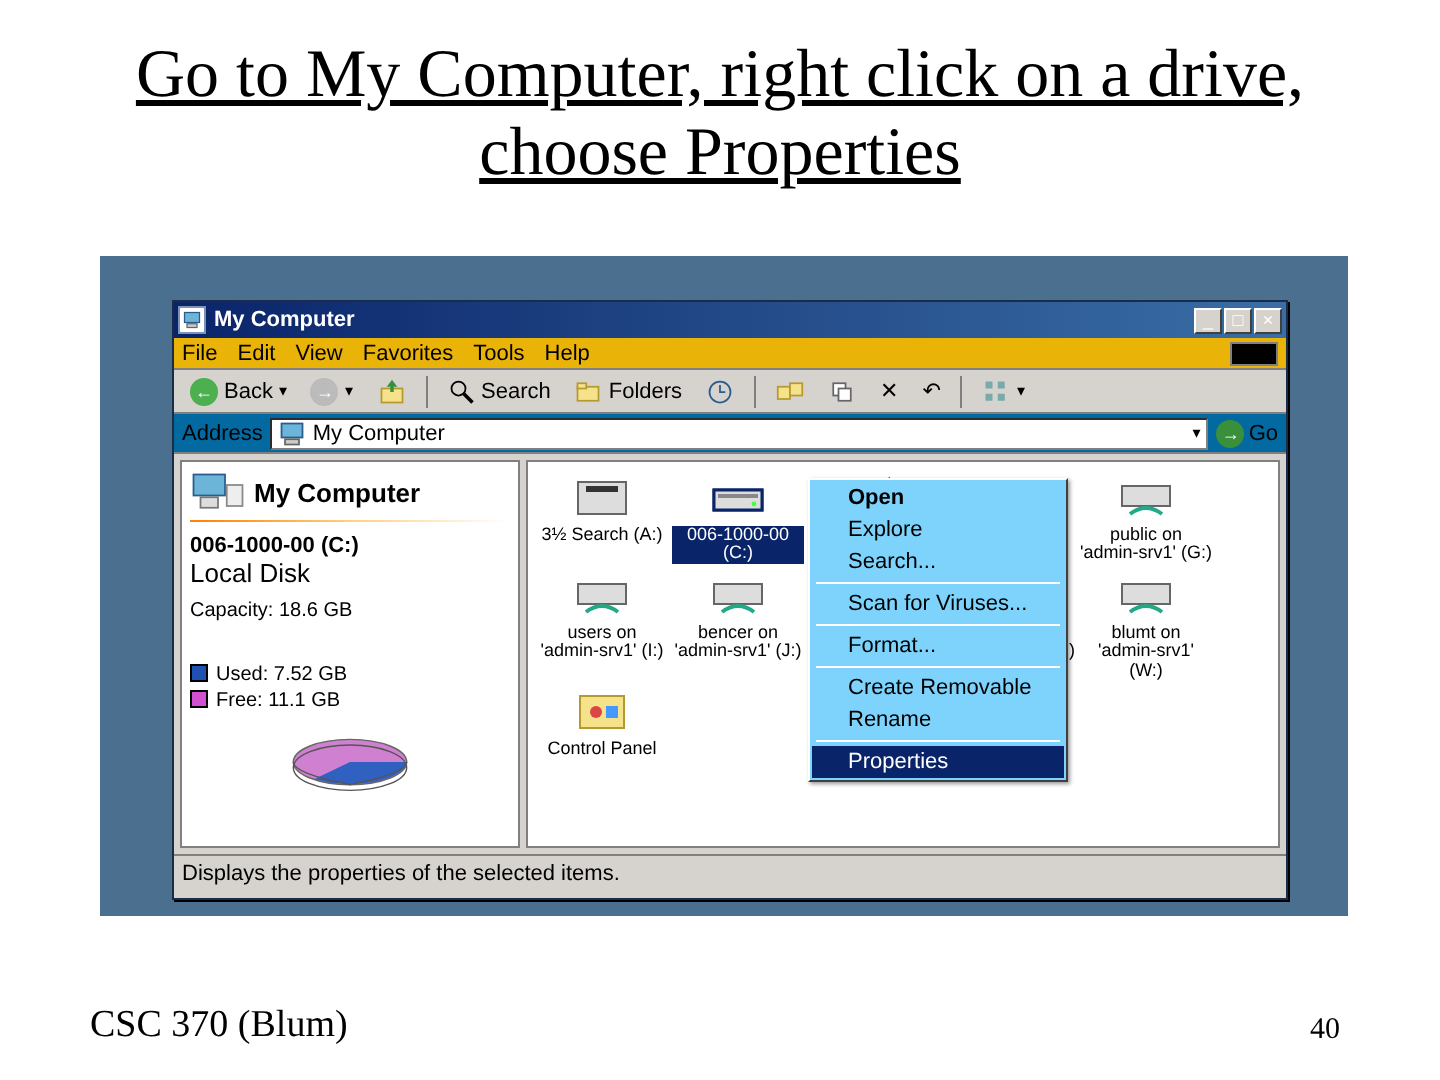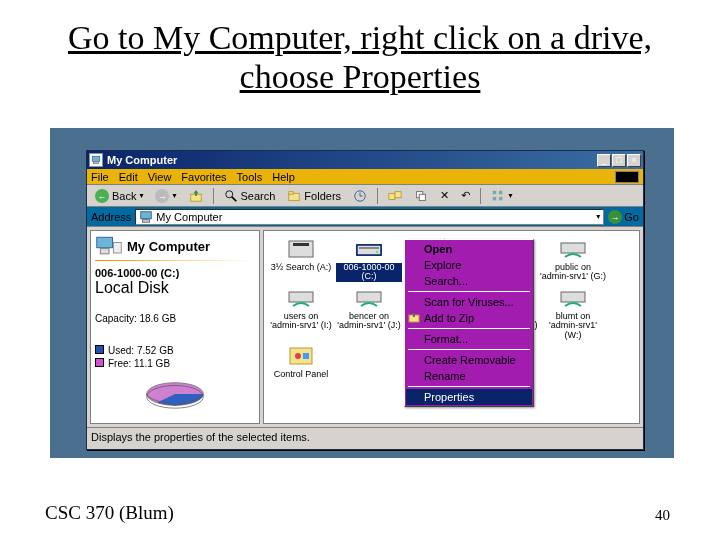--- a/index.html
+++ b/index.html
@@ -26,33 +26,33 @@
   .addrbar .lbl{font-size:11px}
   .addrbox { flex: 1; background: #fff; border: 1px inset #808080; height: 16px; display:flex;align-items:center;padding:0 3px;gap:3px;font-size:11px}
   .gobtn{display:flex;align-items:center;gap:2px;font-size:11px}
   .columns { display: flex; height: 200px; }
   .sidebar { width: 170px; background: #fff; border:1px solid #808080; margin:3px; padding:4px; font-size:11px; overflow:hidden;}
   .side-head{display:flex;align-items:center;gap:4px}
   .side-head .hicon{width:28px;height:22px;}
   .side-head .htxt{font-weight:bold;font-size:13px}
   .side-hr{height:1px;background:linear-gradient(90deg,#ff7f00,#ffd080 50%,#fff);width:100%;margin:3px 0 6px}
   .drivename{font-size:11px;font-weight:bold}
-  .drivetype{font-size:16px;margin-bottom:16px}
+  .drivetype{font-size:13px;margin-bottom:6px}
   .capline{font-size:10px;margin:4px 0 21px}
   .usage{display:flex;gap:4px;font-size:10px;margin:2px 0}
   .ubox{width:9px;height:9px;border:1px solid #000}
   .piewrap{margin-top:8px;display:flex;justify-content:center}
   .pie{width:72px;height:34px}
   .iconarea { flex:1; background:#fff; border:1px solid #808080; margin:3px 3px 3px 0; padding:6px 4px; display:flex; flex-wrap:wrap; align-content:flex-start; gap:4px 2px; position:relative;}
   .ditem { width:66px; text-align:center; font-size:9px; line-height:1.05;}
   .ditem .dicon{width:32px;height:24px;margin:0 auto 2px;display:flex;align-items:center;justify-content:center}
   .ditem.sel .dlabel{background:#0a246a;color:#fff;padding:0 1px}
   .ditem.sel .dicon{filter:drop-shadow(0 0 0 #0a246a)}
   .dlabel{display:inline-block;word-break:break-word}
-  .ctxmenu{position:absolute;left:140px;top:8px;width:130px;background:#a21caf;border:1px solid #404040;border-top-color:#fff;border-left-color:#fff;box-shadow:1px 1px 2px rgba(0,0,0,.4);font-size:11px;padding:1px;z-index:10}
+  .ctxmenu{position:absolute;left:140px;top:8px;width:130px;background:#7dd3fc;border:1px solid #404040;border-top-color:#fff;border-left-color:#fff;box-shadow:1px 1px 2px rgba(0,0,0,.4);font-size:11px;padding:1px;z-index:10}
   .ctxrow{padding:2px 16px 2px 18px;position:relative;white-space:nowrap}
   .ctxrow.sel{background:#0a246a;color:#fff}
   .ctxsep{height:1px;margin:2px 2px;background:#808080;border-bottom:1px solid #fff}
   .ctxrow.bold{font-weight:bold}
   .ctxrow .zi{position:absolute;left:2px;top:2px;width:12px;height:12px}
   .status { height: 18px; border-top: 1px solid #808080; display:flex;align-items:center;padding:0 4px;font-size:11px;gap:6px;background:#d6d3ce}
   .footer-left{position:absolute;left:45px;bottom:16px;font-size:19px;font-family:"Times New Roman",serif}
   .footer-right{position:absolute;right:50px;bottom:16px;font-size:15px;font-family:"Times New Roman",serif}
   .sicon{width:14px;height:14px}
 </style>
@@ -271,24 +271,20 @@
                   <rect x="16" y="9" width="6" height="6" fill="#49f"></rect>
                 </svg>
               </div><span class="dlabel">Control Panel</span></div>
 
           <div class="ctxmenu">
             <div class="ctxrow bold">Open</div>
             <div class="ctxrow">Explore</div>
             <div class="ctxrow">Search...</div>
             <div class="ctxsep"></div>
             <div class="ctxrow">Scan for Viruses...</div>
-            <div class="ctxrow"><svg class="zi" viewBox="0 0 12 12">
-                  <rect x="1" y="3" width="10" height="7" fill="#f5e28a" stroke="#b59b2f"></rect>
-                  <rect x="5" y="1" width="2" height="4" fill="#666"></rect>
-                </svg><span>Add to Zip</span></div>
             <div class="ctxsep"></div>
             <div class="ctxrow">Format...</div>
             <div class="ctxsep"></div>
             <div class="ctxrow">Create Removable</div>
             <div class="ctxrow">Rename</div>
             <div class="ctxsep"></div>
             <div class="ctxrow sel">Properties</div>
           </div>
         </div>
       </div>

